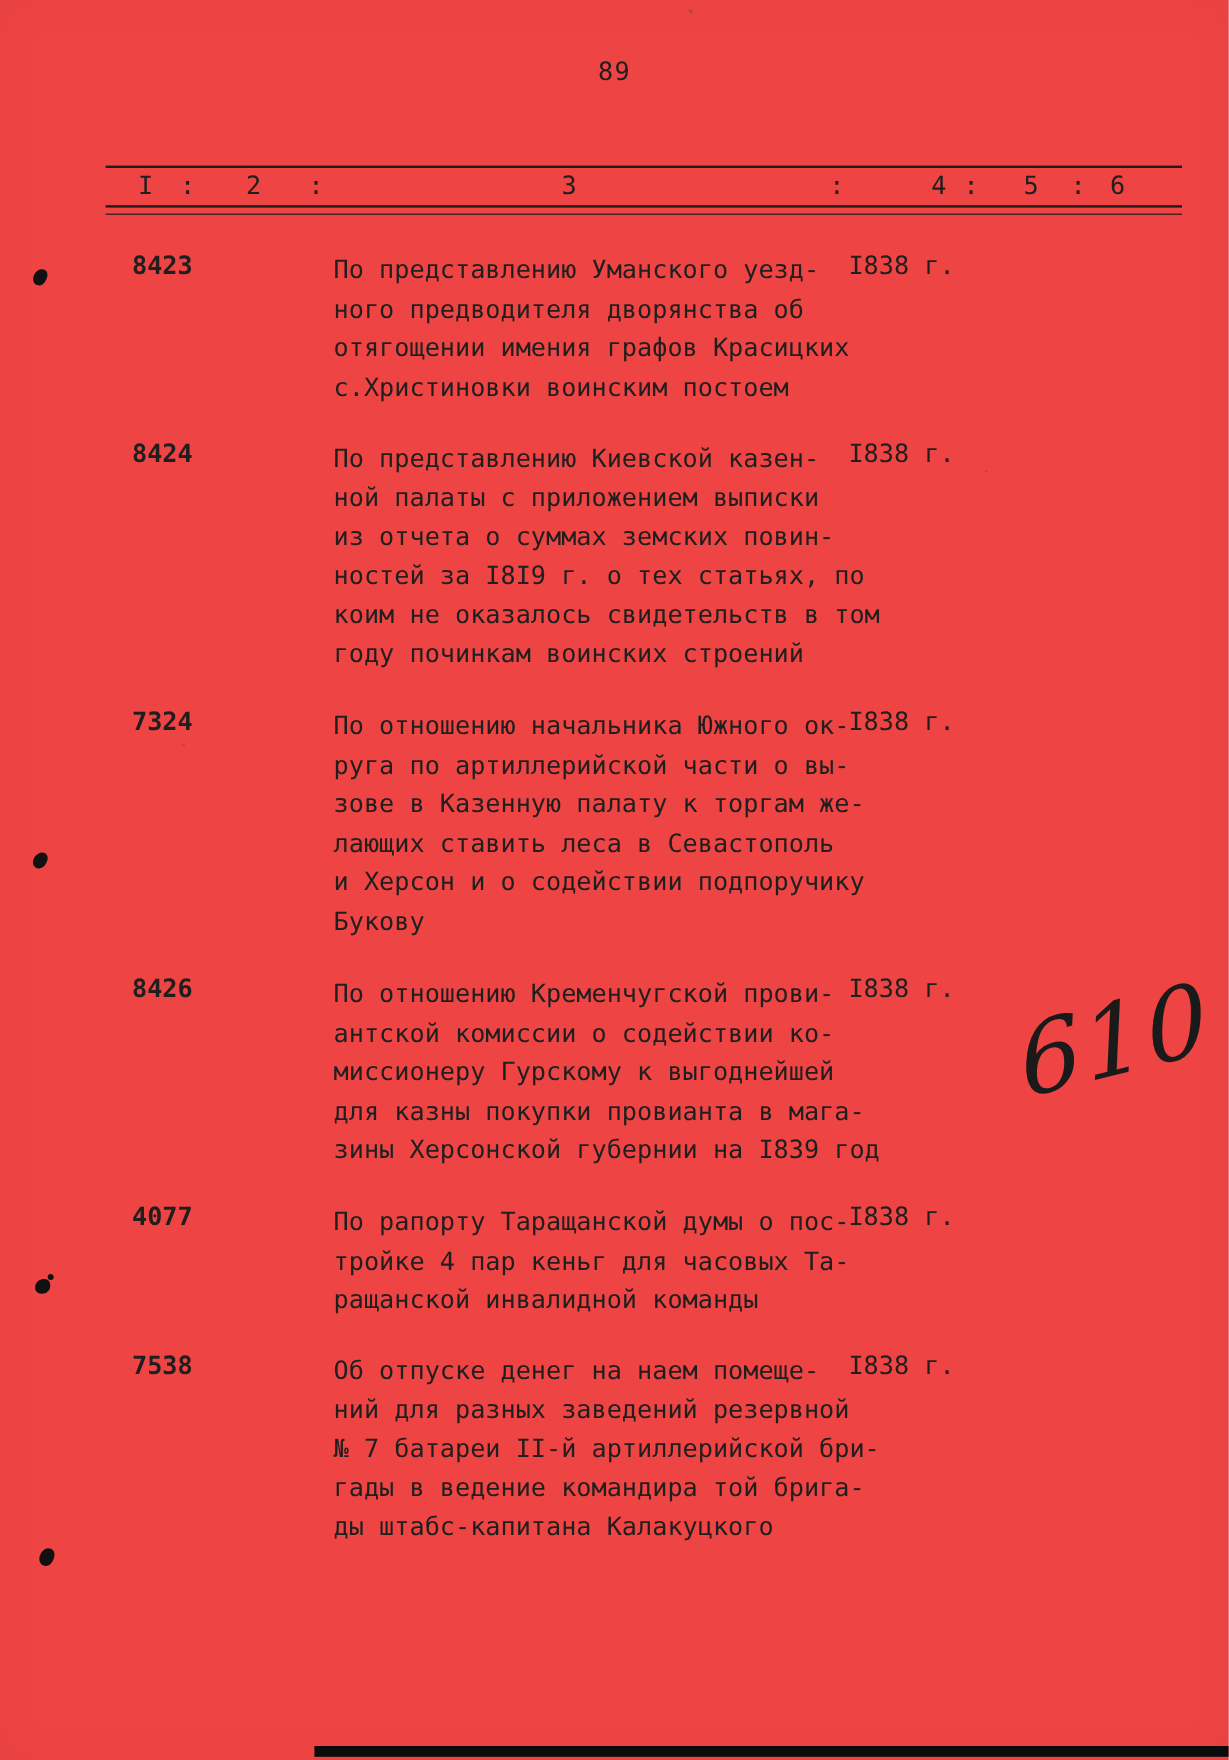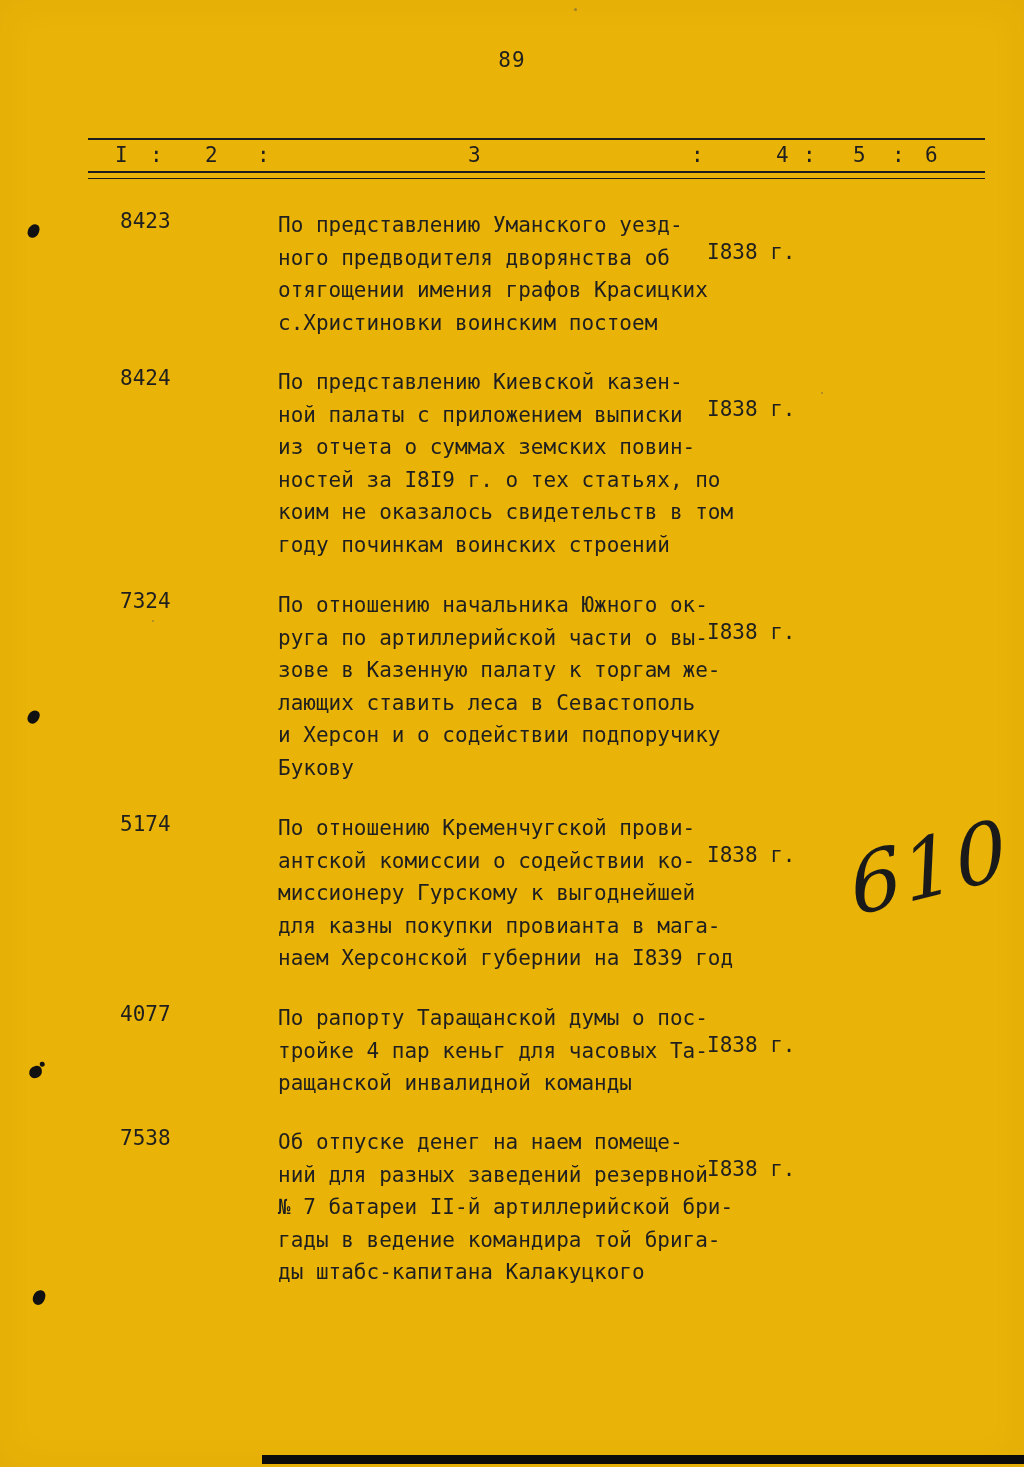--- a/index.html
+++ b/index.html
@@ -5,21 +5,21 @@
   html, body {
     margin: 0;
     padding: 0;
     background: #e8e8e6;
   }
   .page {
     position: relative;
     width: 1024px;
     height: 1467px;
     margin: 0 auto;
-    background: #eab308;
+    background: #ef4444;
     overflow: hidden;
     font-family: "DejaVu Sans Mono", "Liberation Mono", monospace;
     color: #1f1f1f;
     box-shadow: inset 0 0 40px rgba(0,0,0,0.04);
   }
   .page-number {
     position: absolute;
     top: 48px;
     left: 0;
     width: 100%;
@@ -51,37 +51,37 @@
   }
   .entry {
     position: absolute;
     left: 0;
     width: 100%;
     font-size: 21px;
     line-height: 32.5px;
   }
   .entry-number {
     position: absolute;
-    left: 120px;
+    left: 110px;
     top: 0;
     white-space: pre;
+    font-weight: bold;
   }
   .entry-desc {
     position: absolute;
     left: 278px;
     top: 4px;
     width: 480px;
     white-space: pre-line;
   }
   .entry-year {
     position: absolute;
     left: 707px;
     top: 0;
     white-space: pre;
-    margin-top: 31px;
   }
   .handwritten {
     position: absolute;
     left: 848px;
     top: 820px;
     font-family: "DejaVu Serif", serif;
     font-style: italic;
     font-size: 82px;
     color: #1a1a1a;
     transform: rotate(-14deg) skewX(-6deg);
@@ -173,26 +173,26 @@
     <span class="entry-desc">По отношению начальника Южного ок-
 руга по артиллерийской части о вы-
 зове в Казенную палату к торгам же-
 лающих ставить леса в Севастополь
 и Херсон и о содействии подпоручику
 Букову</span>
     <span class="entry-year">I838 г.</span>
   </div>
 
   <div class="entry" style="top:808px">
-    <span class="entry-number">5174</span>
+    <span class="entry-number">8426</span>
     <span class="entry-desc">По отношению Кременчугской прови-
 антской комиссии о содействии ко-
 миссионеру Гурскому к выгоднейшей
 для казны покупки провианта в мага-
-наем Херсонской губернии на I839 год</span>
+зины Херсонской губернии на I839 год</span>
     <span class="entry-year">I838 г.</span>
   </div>
 
   <div class="entry" style="top:998px">
     <span class="entry-number">4077</span>
     <span class="entry-desc">По рапорту Таращанской думы о пос-
 тройке 4 пар кеньг для часовых Та-
 ращанской инвалидной команды</span>
     <span class="entry-year">I838 г.</span>
   </div>

